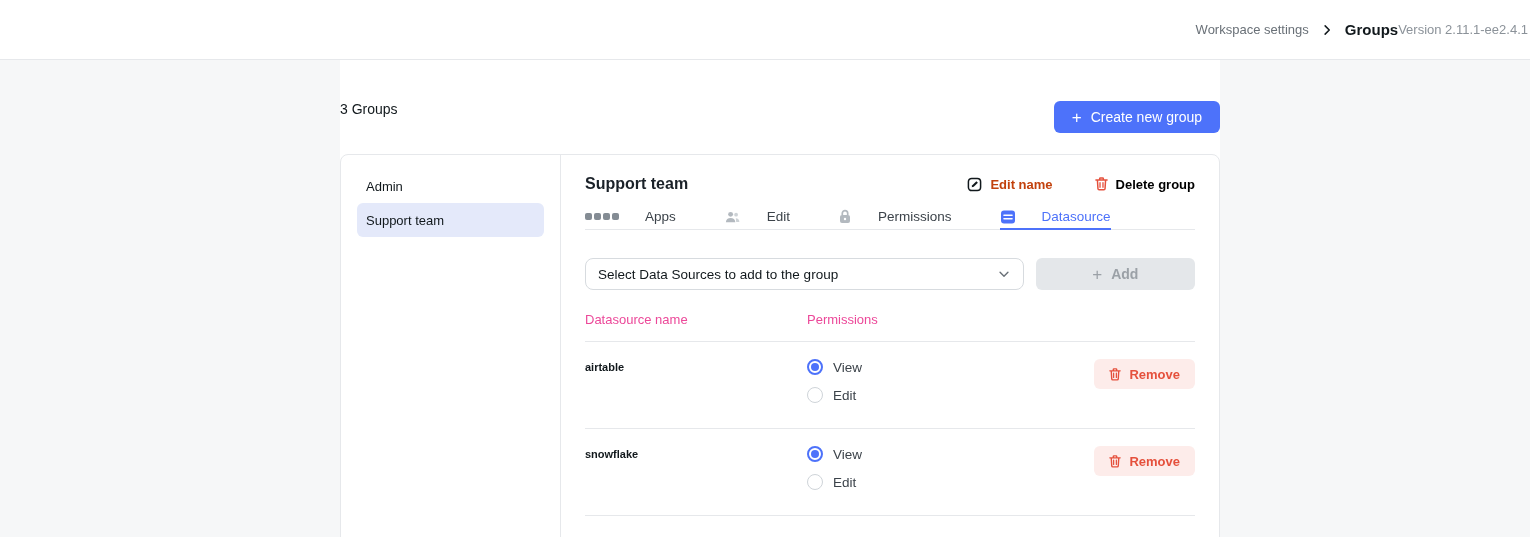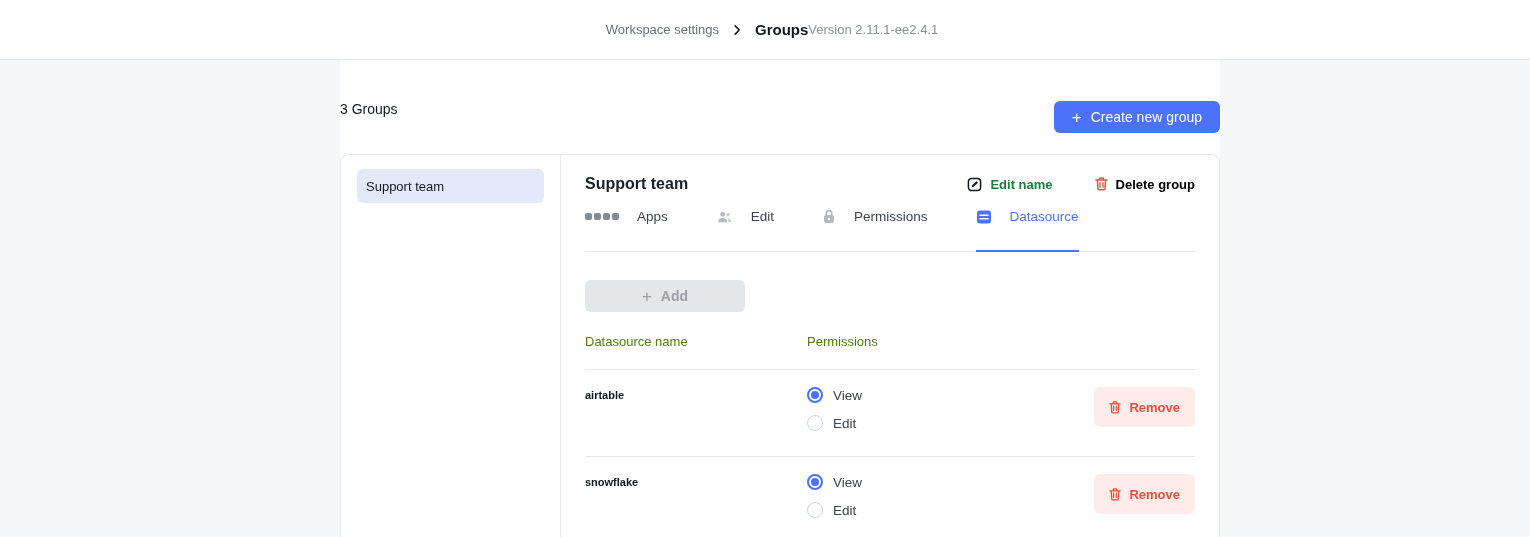--- a/index.html
+++ b/index.html
@@ -4,22 +4,22 @@
 <style>
   * { margin:0; padding:0; box-sizing:border-box; }
   html,body { width:1530px; height:537px; overflow:hidden; }
   body {
     font-family:"Liberation Sans","DejaVu Sans",sans-serif;
     background:#f6f7f8; color:#11181c;
   }
   
   .topbar {
     height:60px; background:#ffffff; border-bottom:1px solid #e6e8eb;
-    display:flex; align-items:center; justify-content:center;
-    padding:0 18px 0 32px;
+    display:flex; align-items:center; justify-content:flex-end;
+    padding:0 2px 0 32px;
   }
   .breadcrumb { display:flex; align-items:center; gap:12px; }
   .crumb-parent { font-size:13px; color:#697077; }
   .crumb-sep { display:flex; align-items:center; }
   .crumb-current { font-size:15px; font-weight:700; color:#11181c; }
   .version { font-size:13px; color:#8b9299; }
 
   
   .main-col {
     margin-left:340px; width:880px; height:477px; background:#ffffff;
@@ -49,27 +49,27 @@
     height:34px; display:flex; align-items:center; padding:0 9px;
     border-radius:6px; font-size:13px; color:#11181c; cursor:pointer;
   }
   .list-item.selected { background:#e4e9fa; }
 
   .right-panel { flex:1; padding:20px 24px 0; min-width:0; }
   .panel-header { display:flex; align-items:center; justify-content:space-between; }
   .panel-title { font-size:16px; font-weight:700; color:#1a2128; }
   .panel-actions { display:flex; align-items:center; gap:42px; }
   .action { display:flex; align-items:center; gap:8px; font-size:13px; font-weight:600; cursor:pointer; }
-  .action.edit { color:#15803d; }
+  .action.edit { color:#c2410c; }
   .action.delete { color:#000000; }
 
   
   .tabs { display:flex; gap:48px; margin-top:16px; border-bottom:1px solid #e6e8eb; }
   .tab {
-    display:flex; align-items:center; gap:18px; padding-bottom:26px;
+    display:flex; align-items:center; gap:26px; padding-bottom:4px;
     font-size:13.5px; font-weight:500; color:#3c434a; cursor:pointer;
     border-bottom:2px solid transparent; margin-bottom:-1px;
   }
   .tab.active { color:#4d72fa; border-bottom-color:#4d72fa; }
   .tab .ticon { display:flex; align-items:center; }
 
   
   .grid4 { display:grid; grid-template-columns:7px 7px; grid-gap:2px; }
   .grid4 span { width:7px; height:7px; border-radius:2px; background:#848c94; }
 
@@ -83,43 +83,43 @@
   .select-text { font-size:13.5px; color:#11181c; }
   .btn-add {
     width:160px; height:32px; background:#e4e7ea; border:none; border-radius:6px;
     display:flex; align-items:center; justify-content:center; gap:9px;
     color:#9ba1a7; font-size:14px; font-weight:600; font-family:inherit; cursor:default;
   }
 
   
   .ds-table { margin-top:22px; }
   .ds-thead {
-    display:flex; padding-bottom:20px; border-bottom:1px solid #e6e8eb;
-    font-size:13px; color:#4d7c0f;
+    display:flex; padding-bottom:14px; border-bottom:1px solid #e6e8eb;
+    font-size:13px; color:#ec4899;
   }
   .col-name { width:222px; flex-shrink:0; }
   .ds-row {
     display:flex; align-items:flex-start;
     padding:17px 0 25px; border-bottom:1px solid #e6e8eb;
   }
   .ds-name { font-size:11px; font-weight:600; color:#11181c; line-height:16px; }
   .perm-group { display:flex; flex-direction:column; gap:12px; }
   .opt { display:flex; align-items:center; gap:10px; cursor:pointer; }
   .radio {
     width:16px; height:16px; border-radius:50%;
     border:1.5px solid #cfd4d9; background:#fff; position:relative; flex-shrink:0;
   }
   .radio.checked { border:2px solid #4d72fa; }
   .radio.checked::after {
     content:""; position:absolute; width:8px; height:8px; border-radius:50%;
     background:#4d72fa; top:50%; left:50%; transform:translate(-50%,-50%);
   }
   .opt-label { font-size:13.5px; color:#3c434a; }
   .btn-remove {
-    margin-left:auto; height:40px; padding:0 15px; background:#fdecea;
+    margin-left:auto; height:30px; padding:0 15px; background:#fdecea;
     border:none; border-radius:6px; display:flex; align-items:center; gap:8px;
     color:#e5503c; font-size:13px; font-weight:700; font-family:inherit; cursor:pointer;
   }
 </style>
 </head>
 <body>
 
 <div class="topbar">
   <div class="breadcrumb">
     <span class="crumb-parent">Workspace settings</span>
@@ -139,20 +139,23 @@
     <span class="groups-count">3 Groups</span>
     <button class="btn-primary">
       <span class="plus">+</span>
       <span>Create new group</span>
     </button>
   </div>
 
   <div class="card">
 
     <div class="list-panel">
+      <div class="list-item">
+        <span>Admin</span>
+      </div>
       <div class="list-item selected">
         <span>Support team</span>
       </div>
     </div>
 
     <div class="right-panel">
 
       <div class="panel-header">
         <span class="panel-title">Support team</span>
         <div class="panel-actions">
@@ -214,20 +217,28 @@
                 <rect x="1" y="0.5" width="14" height="13" rx="3" fill="#4d72fa"></rect>
                 <rect x="3.2" y="4.4" width="9.6" height="1.6" rx="0.8" fill="#fff"></rect>
                 <rect x="3.2" y="8" width="9.6" height="1.6" rx="0.8" fill="#fff"></rect>
               </svg>
           </span>
           <span>Datasource</span>
         </div>
       </div>
 
       <div class="select-row">
+        <div class="select-box">
+          <span class="select-text">Select Data Sources to add to the group</span>
+          <span style="display:flex;">
+            <svg width="14" height="14" viewBox="0 0 16 16">
+                <path d="M3.5 6 L8 10.5 L12.5 6" fill="none" stroke="#697077" stroke-width="1.6" stroke-linecap="round" stroke-linejoin="round"></path>
+              </svg>
+          </span>
+        </div>
         <button class="btn-add" disabled="">
           <span class="plus">+</span>
           <span>Add</span>
         </button>
       </div>
 
       <div class="ds-table">
         <div class="ds-thead">
           <span class="col-name">Datasource name</span>
           <span>Permissions</span>

